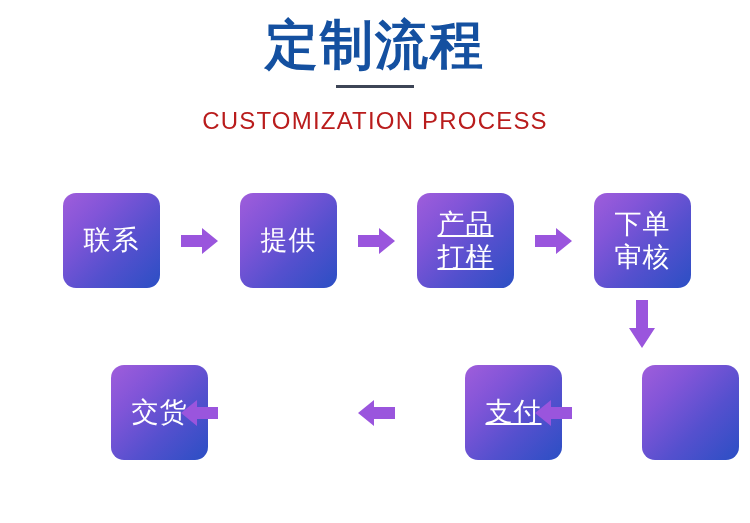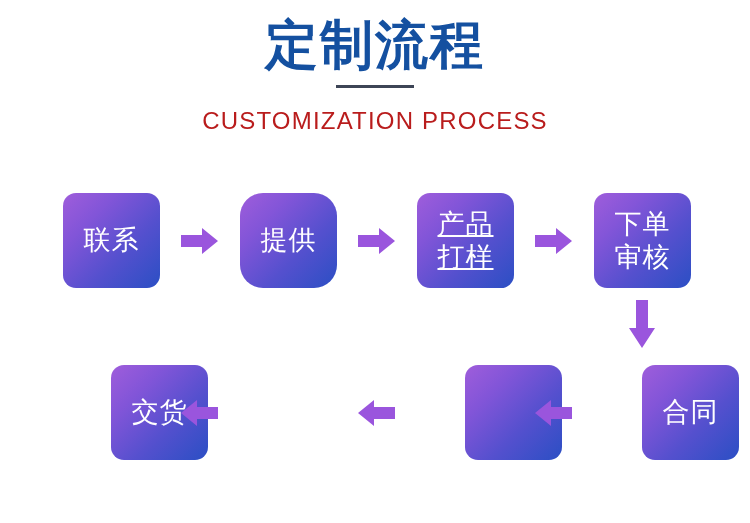--- a/index.html
+++ b/index.html
@@ -93,21 +93,21 @@
     font-size: 27px;
     line-height: 33px;
     font-weight: 400;
     letter-spacing: 1px;
     white-space: nowrap;
     font-family: "Liberation Sans", "DejaVu Sans", sans-serif;
   }
 
   
   .col-0 { left: 63px; }
-  .col-1 { left: 240px; border-radius: 23px; }
+  .col-1 { left: 240px; }
   .col-2 { left: 417px; text-decoration: underline; }
   .col-3 { left: 594px; }
 
   
   .arrow {
     position: absolute;
     width: 38px;
     height: 30px;
   }
   .arrow svg { display: block; width: 100%; height: 100%; }
@@ -188,24 +188,24 @@
   </div>
 
   <div class="flow-row" id="row-2">
 
     <div class="step-box col-0">
       <span class="line">交货</span>
     </div>
 
 
     <div class="step-box col-2">
+      <span class="line">支付</span>
     </div>
 
     <div class="step-box col-3">
-      <span class="line">合同</span>
     </div>
   </div>
 
   <div class="arrow arrow-l-0">
     <svg viewBox="0 0 38 30" xmlns="http://www.w3.org/2000/svg" aria-hidden="true">
       <polygon points="37,9 16,9 16,2 0,15 16,28 16,21 37,21" fill="#9a55dd"></polygon>
     </svg>
   </div>
   <div class="arrow arrow-l-1">
     <svg viewBox="0 0 38 30" xmlns="http://www.w3.org/2000/svg" aria-hidden="true">

